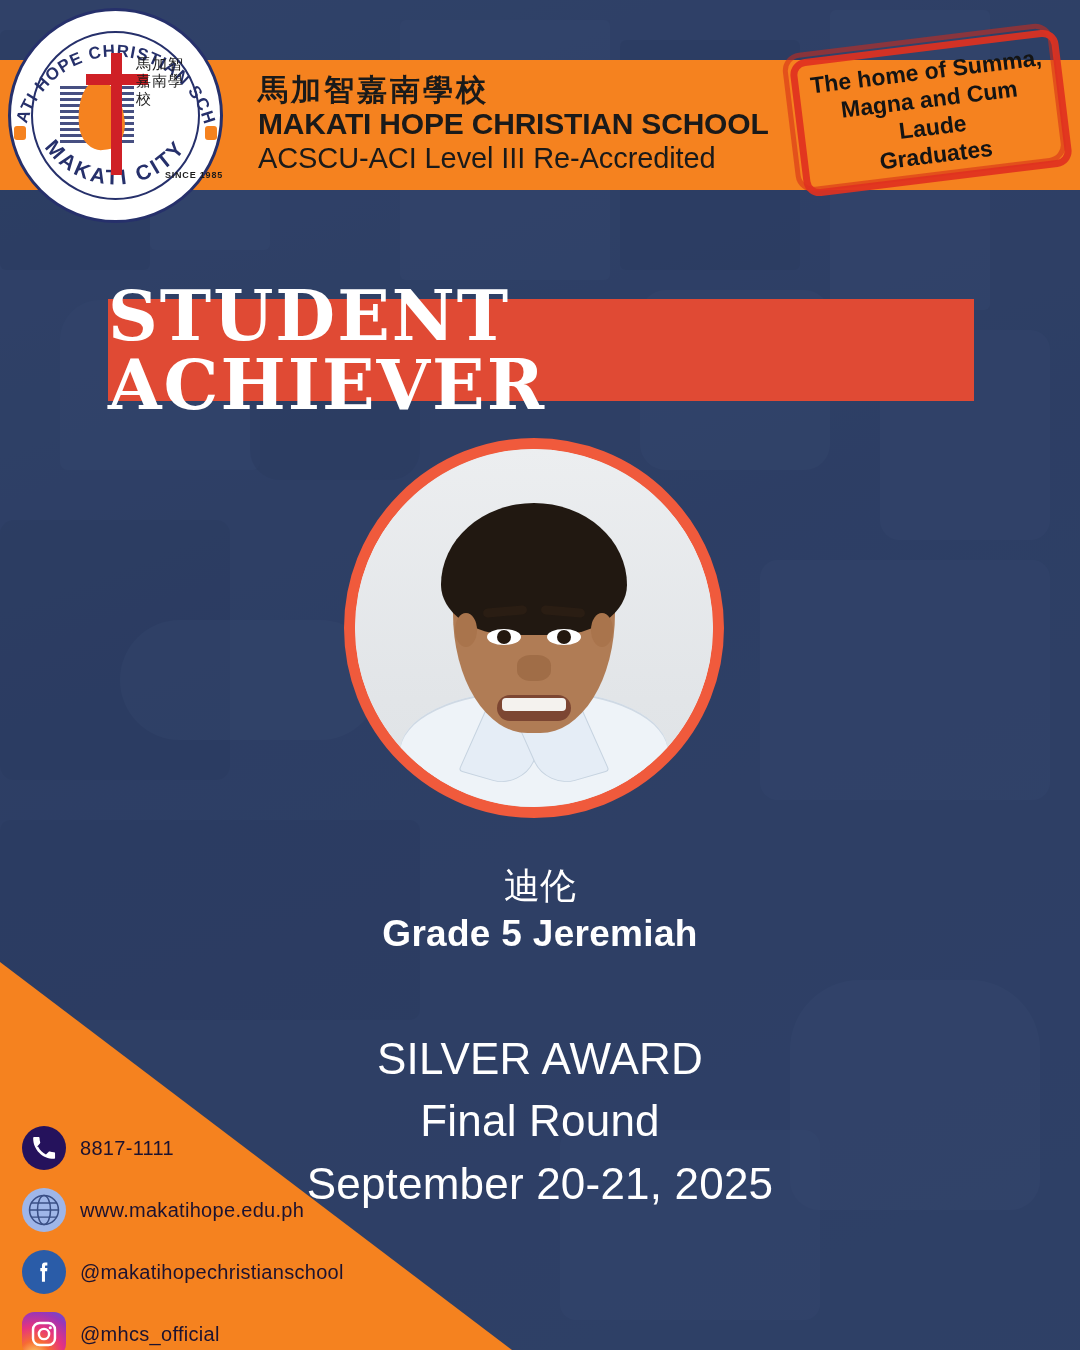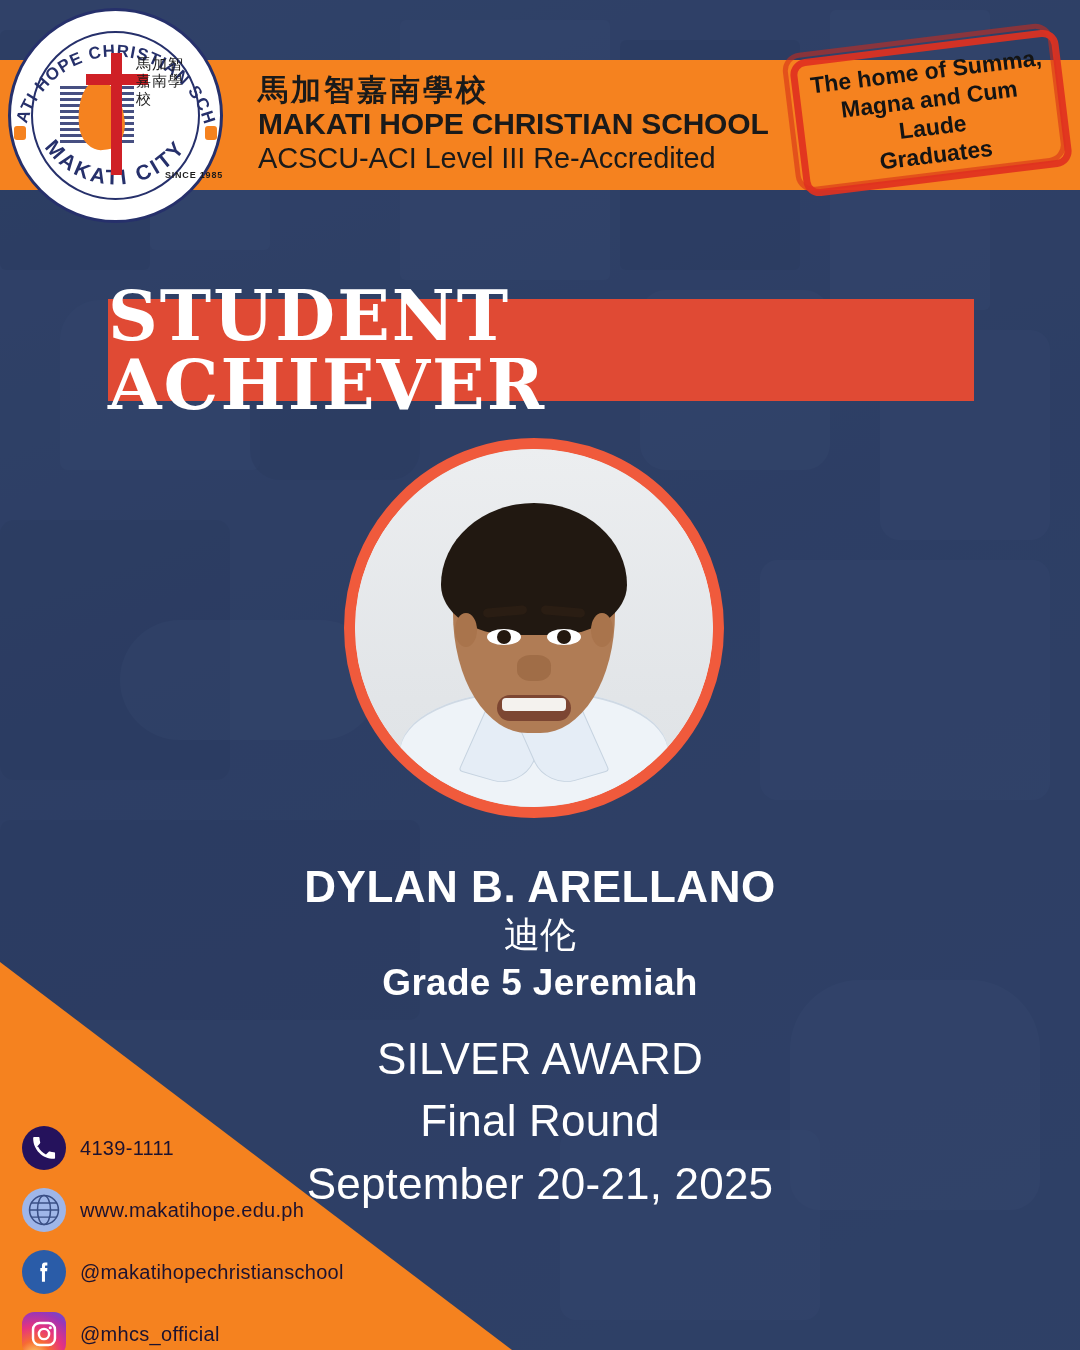--- a/index.html
+++ b/index.html
@@ -518,42 +518,41 @@
           <div class="pt-pupil"></div>
         </div>
       <div class="pt-nose"></div>
       <div class="pt-mouth">
           <div class="pt-teeth"></div>
         </div>
     </div>
   </div>
 
   <div class="name-block">
-    <div class="name-en">DYLAN B. ARELLANO</div>
     <div class="name-cn">迪伦</div>
     <div class="grade">Grade 5 Jeremiah</div>
   </div>
 
   <div class="award-block">
     <div>SILVER AWARD</div>
     <div>Final Round</div>
     <div>September 20-21, 2025</div>
   </div>
 
   <div class="footer-wedge"></div>
 
   <div class="contacts">
 
     <div class="contact-row">
       <span class="ic ic-phone">
         <svg width="26" height="26" viewBox="0 0 24 24" aria-hidden="true">
           <path fill="#ffffff" d="M6.6 10.8c1.6 3.1 4.1 5.6 7.2 7.2l2.4-2.4c.3-.3.8-.4 1.2-.3 1.2.4 2.5.6 3.8.6.6 0 1 .4 1 1V21c0 .6-.4 1-1 1C10.6 22 2 13.4 2 2.9c0-.6.4-1 1-1h3.9c.6 0 1 .4 1 1 0 1.3.2 2.6.6 3.8.1.4 0 .9-.3 1.2l-2.6 2.9z"></path>
         </svg>
       </span>
-      <span class="contact-label">4139-1111</span>
+      <span class="contact-label">8817-1111</span>
     </div>
 
     <div class="contact-row">
       <span class="ic ic-globe">
         <svg width="34" height="34" viewBox="0 0 24 24" aria-hidden="true">
           <circle cx="12" cy="12" r="10.2" fill="#9fb6e8" stroke="#3a4f86" stroke-width="1.1"></circle>
           <ellipse cx="12" cy="12" rx="4.6" ry="10.2" fill="none" stroke="#3a4f86" stroke-width="1.1"></ellipse>
           <line x1="1.8" y1="12" x2="22.2" y2="12" stroke="#3a4f86" stroke-width="1.1"></line>
           <line x1="3.2" y1="7" x2="20.8" y2="7" stroke="#3a4f86" stroke-width="1"></line>
           <line x1="3.2" y1="17" x2="20.8" y2="17" stroke="#3a4f86" stroke-width="1"></line>

